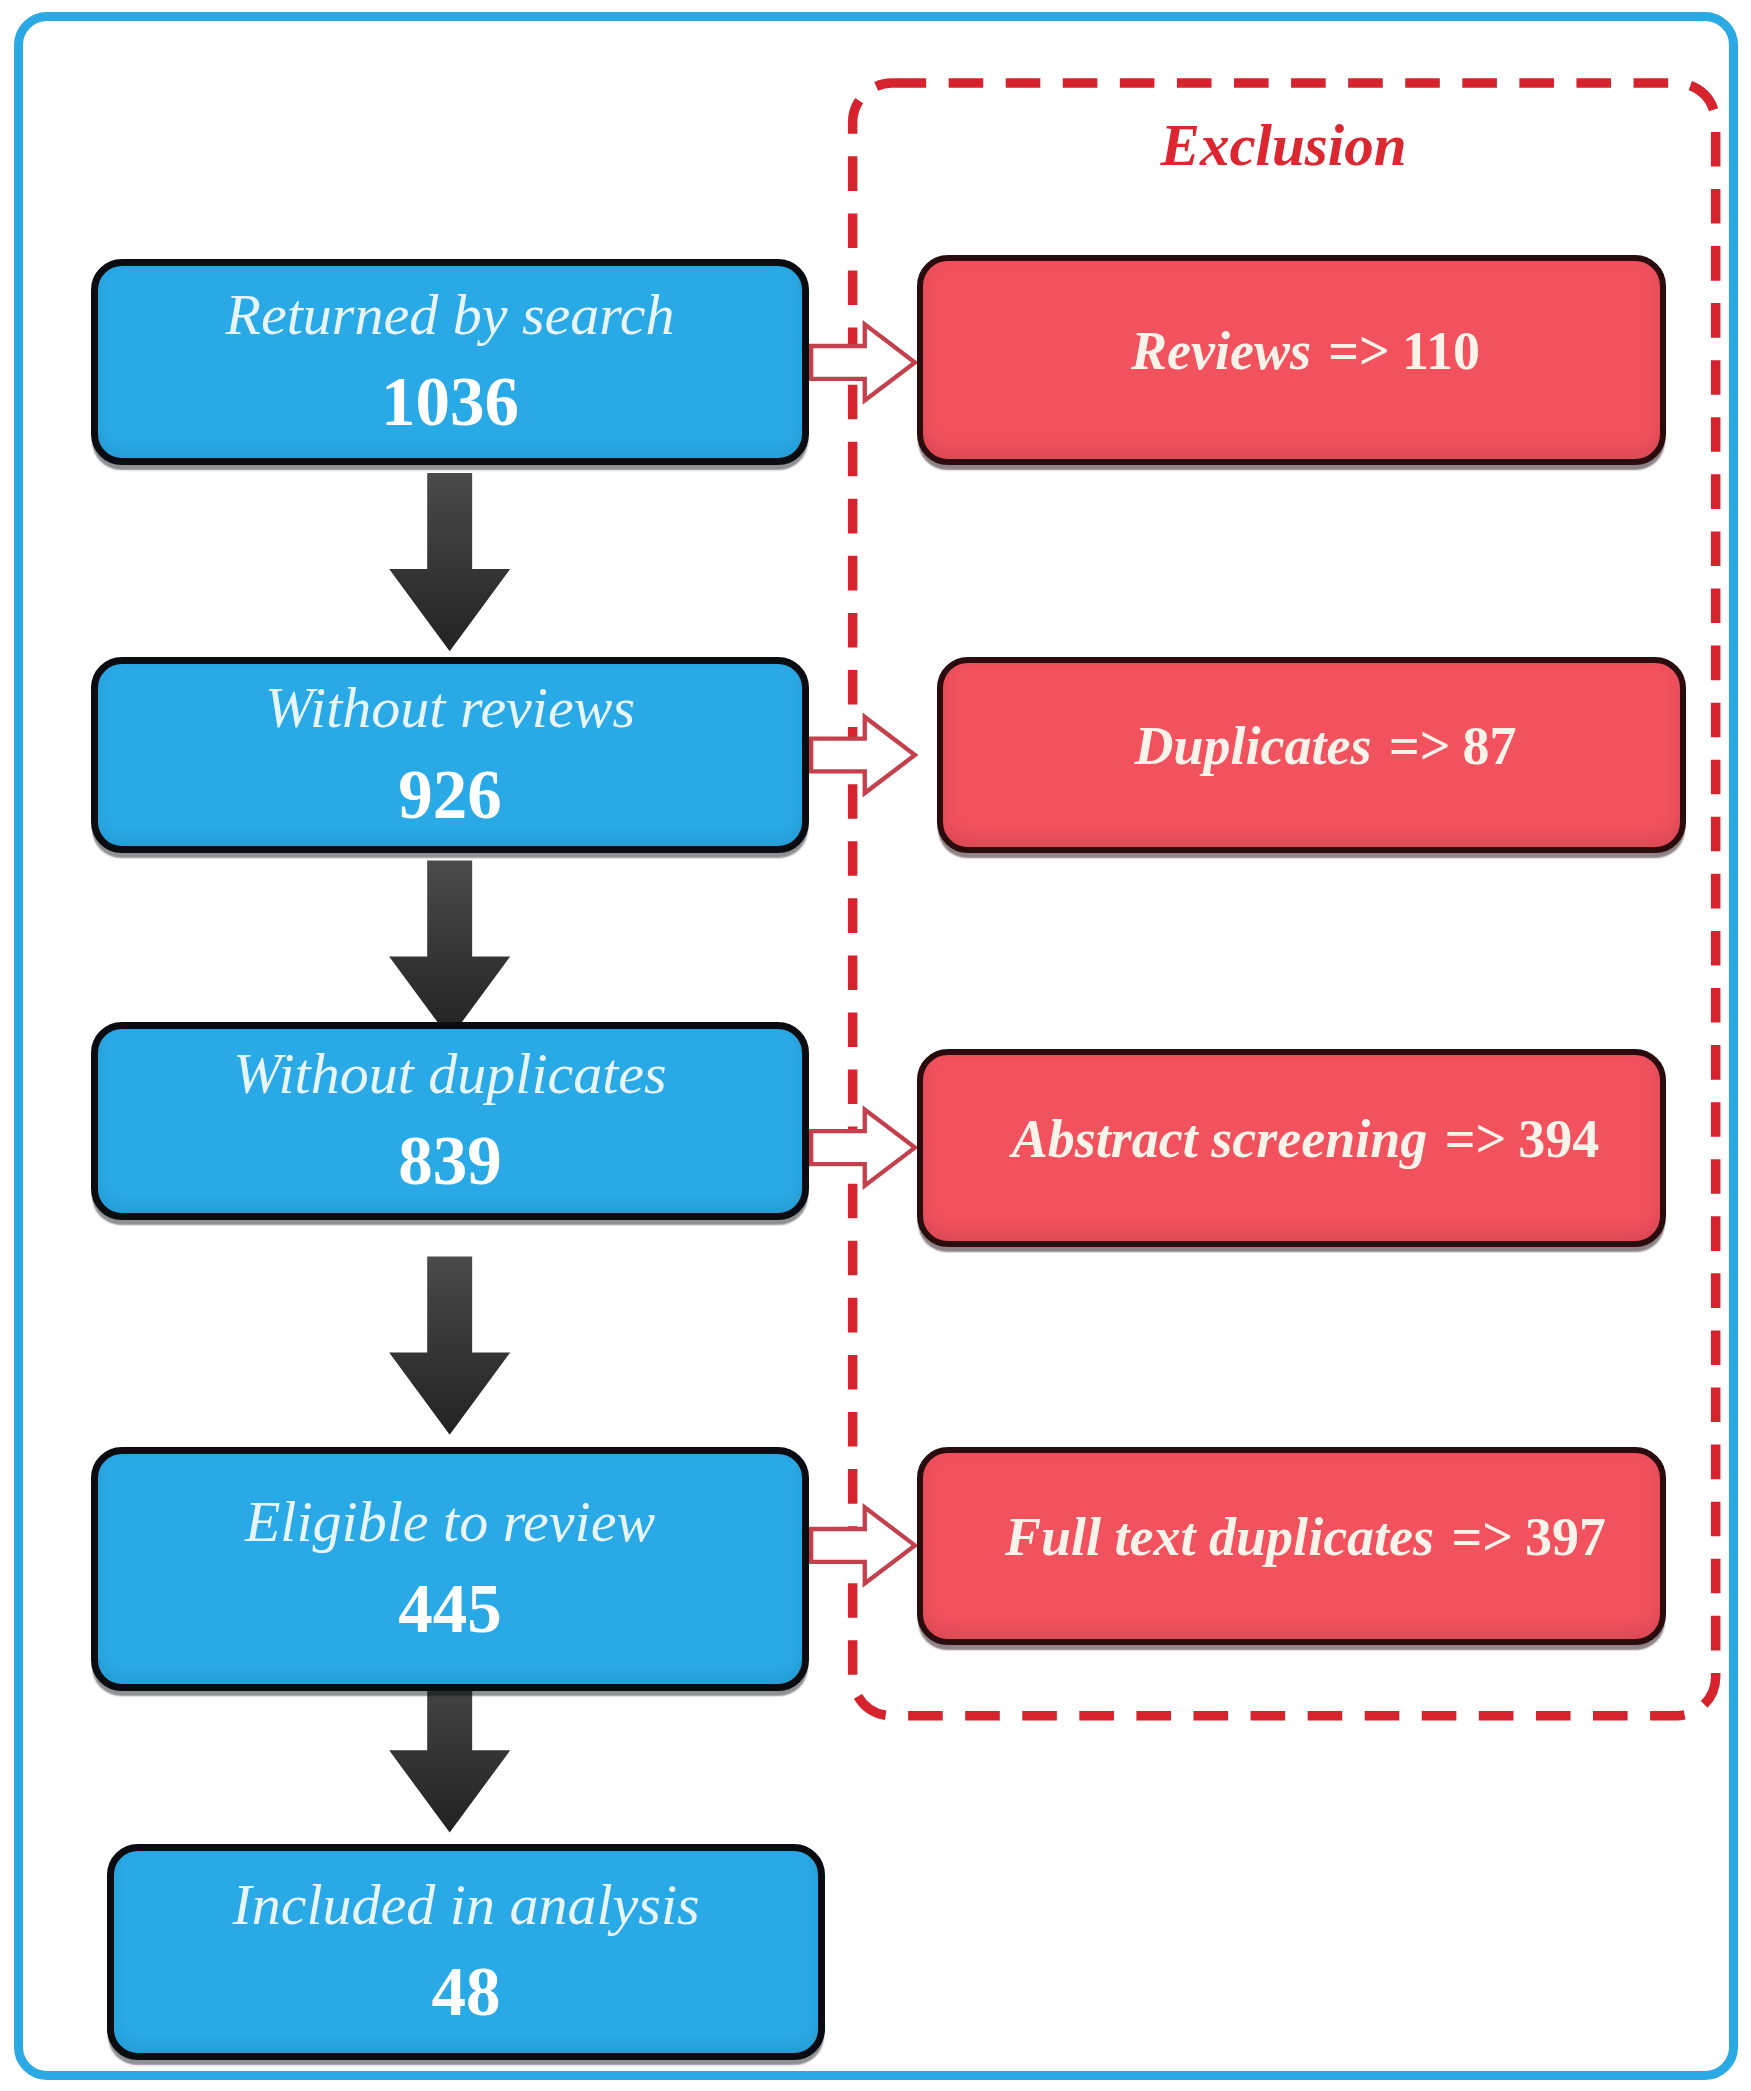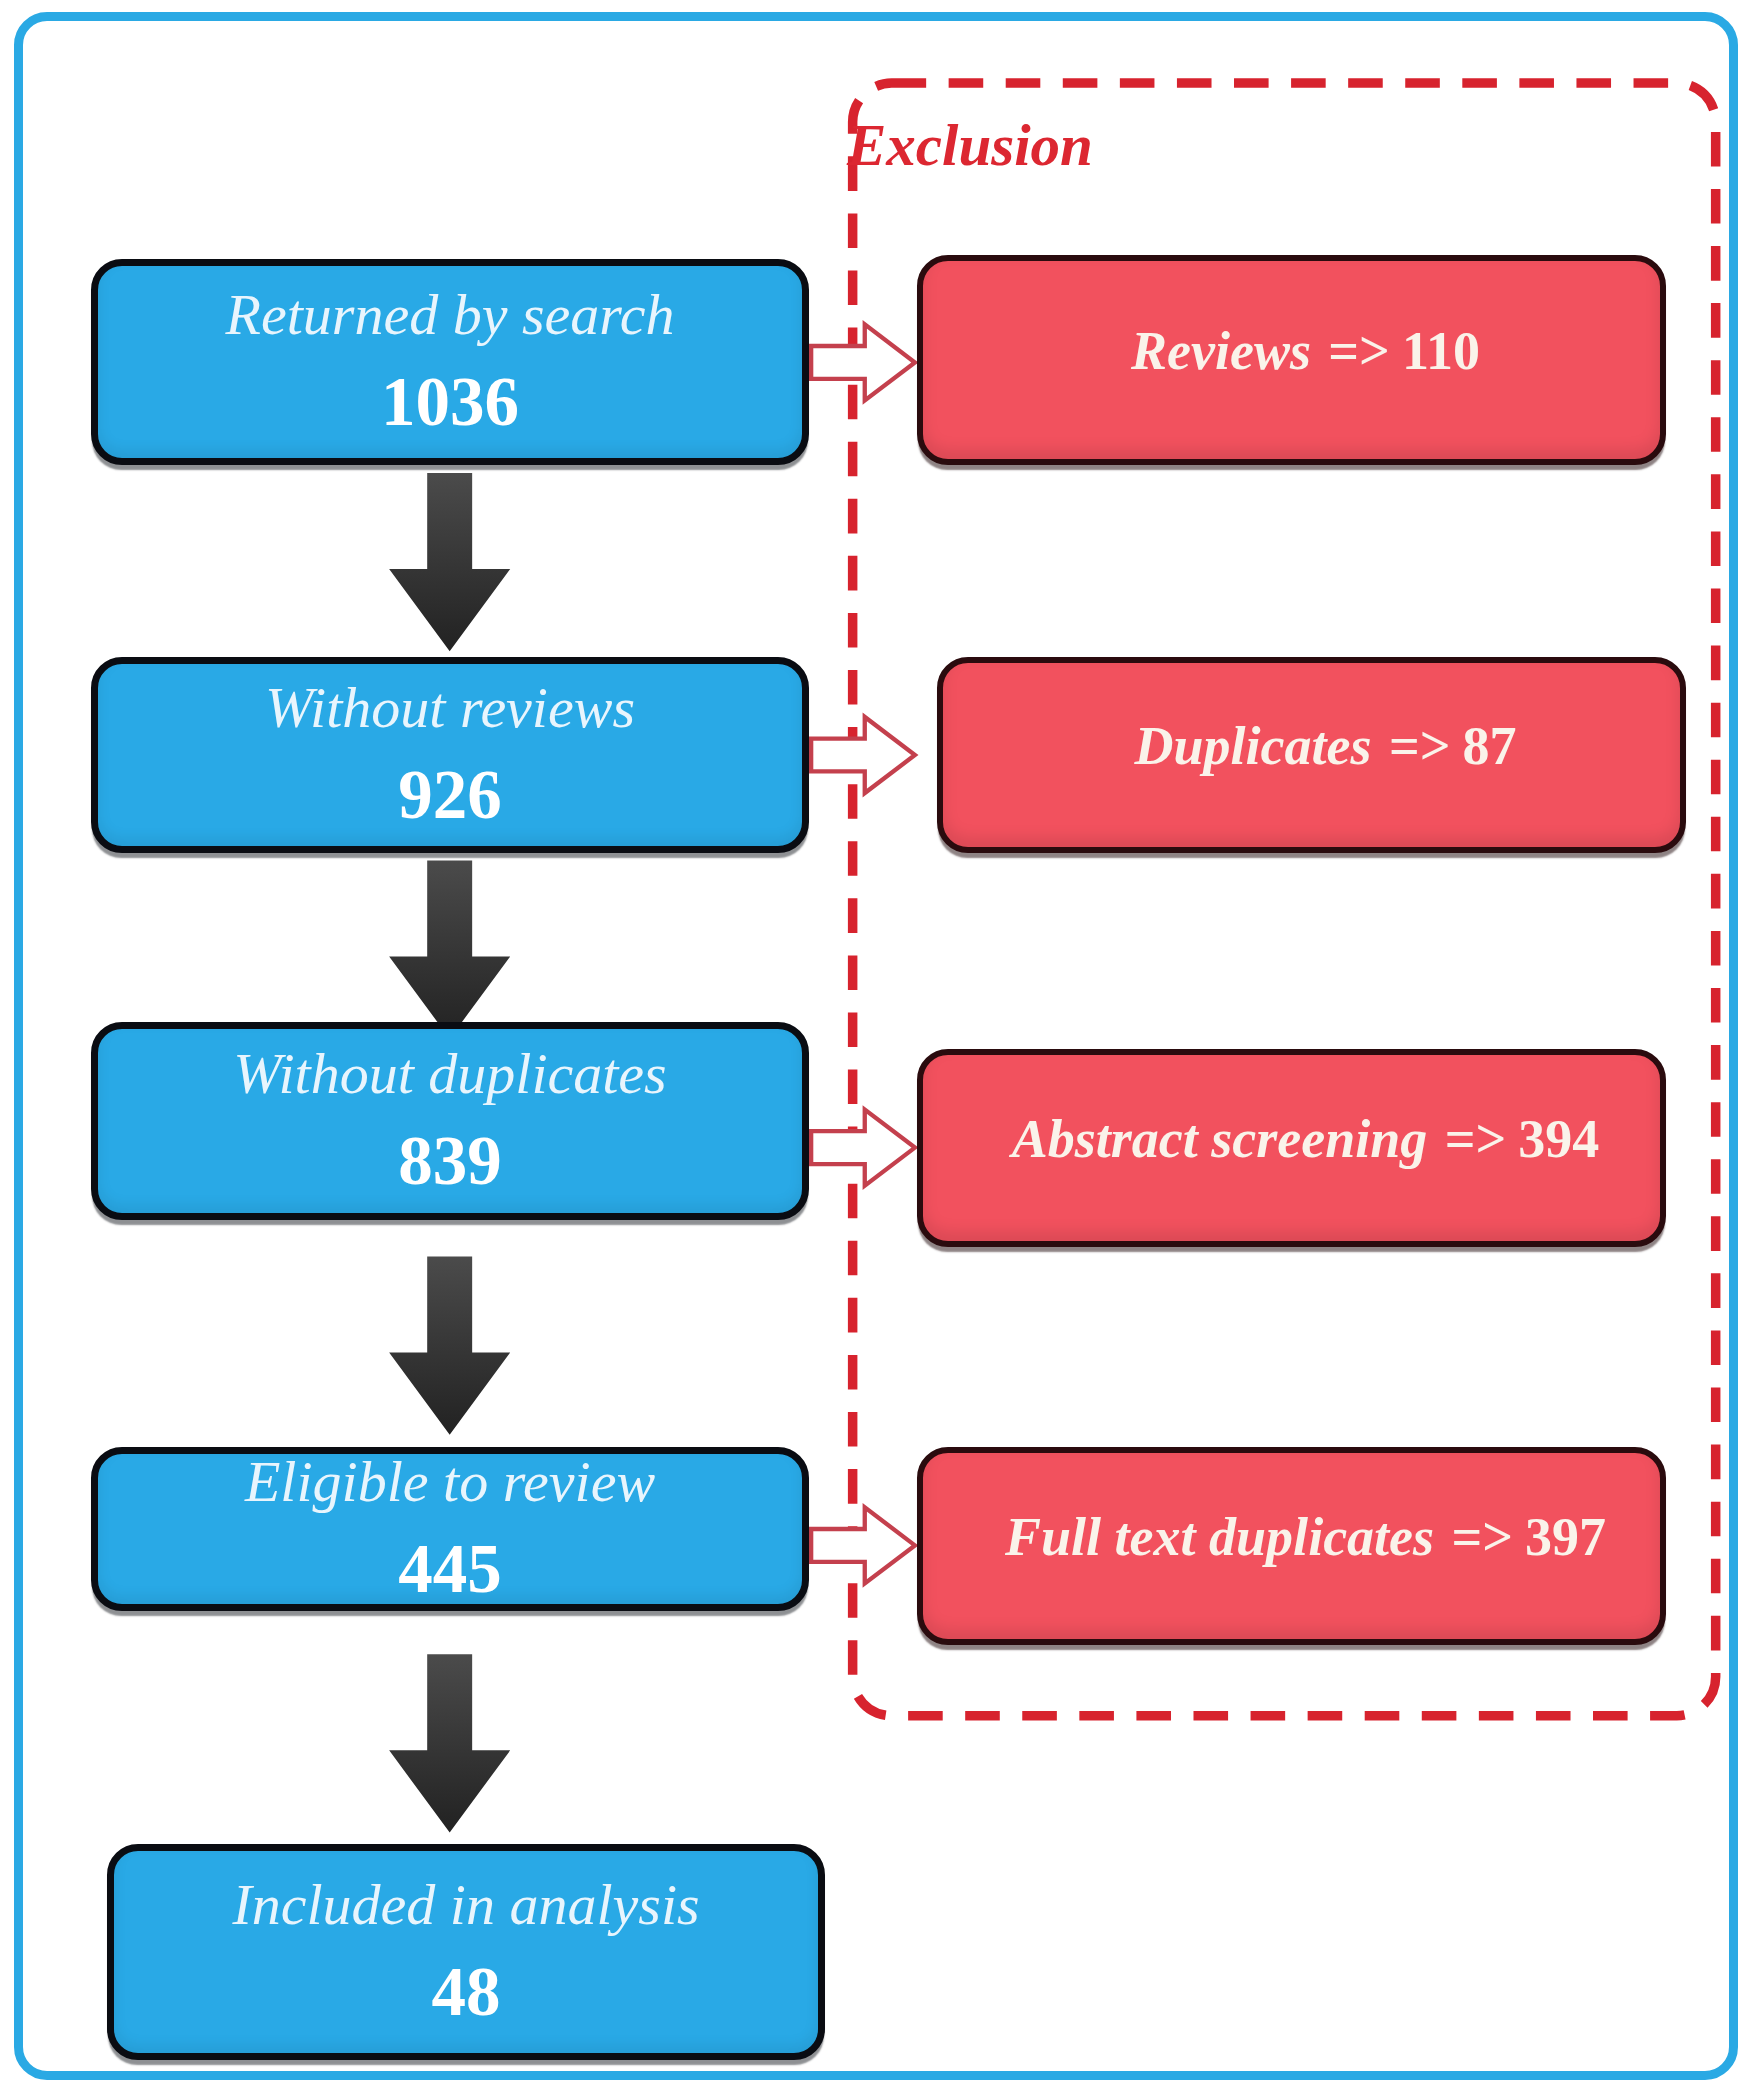--- a/index.html
+++ b/index.html
@@ -29,21 +29,21 @@
   .down-arrow{fill:url(#agrad);}
   .right-arrow{
     fill:#ffffff;
     stroke:var(--right_arrow_outline,#c4404d);
     stroke-width:5;
     stroke-linejoin:miter;
   }
   
   .exclusion-title{
     position:absolute;left:847px;top:111px;width:873px;
-    text-align:left;
+    text-align:center;
     font-size:59px;font-weight:bold;font-style:italic;
     color:var(--exclusion_title_red,#dc2731);
     z-index:3;
   }
   
   .step-box{
     position:absolute;left:91px;width:718px;
     box-sizing:border-box;
     background:var(--box_blue,#29a9e6);
     border:7.8px solid var(--box_blue_border,#0a0c12);
@@ -82,21 +82,21 @@
     white-space:nowrap;
     transform:translateY(-8.6px);
   }
   .excl-label{font-weight:bold;font-style:italic;}
   .excl-connector{font-weight:bold;margin:0 12px 0 17.3px;}
   .excl-value{font-weight:bold;}
   
   .r1{top:259px;height:206px;text-align:right;}
   .r2{top:657px;height:196px;}
   .r3{top:1022px;height:198px;}
-  .r4{top:1447px;height:164px;text-align:right;}
+  .r4{top:1447px;height:244px;text-align:right;}
   .r5{top:1844px;height:216px;margin-left:16px;}
   .e1{top:255px;height:210px;}
   .e2{top:657px;height:196px;margin-left:20px;}
   .e3{top:1049px;height:198px;}
   .e4{top:1447px;height:198px;}
 </style>
 </head>
 <body>
 
 <div class="canvas">

